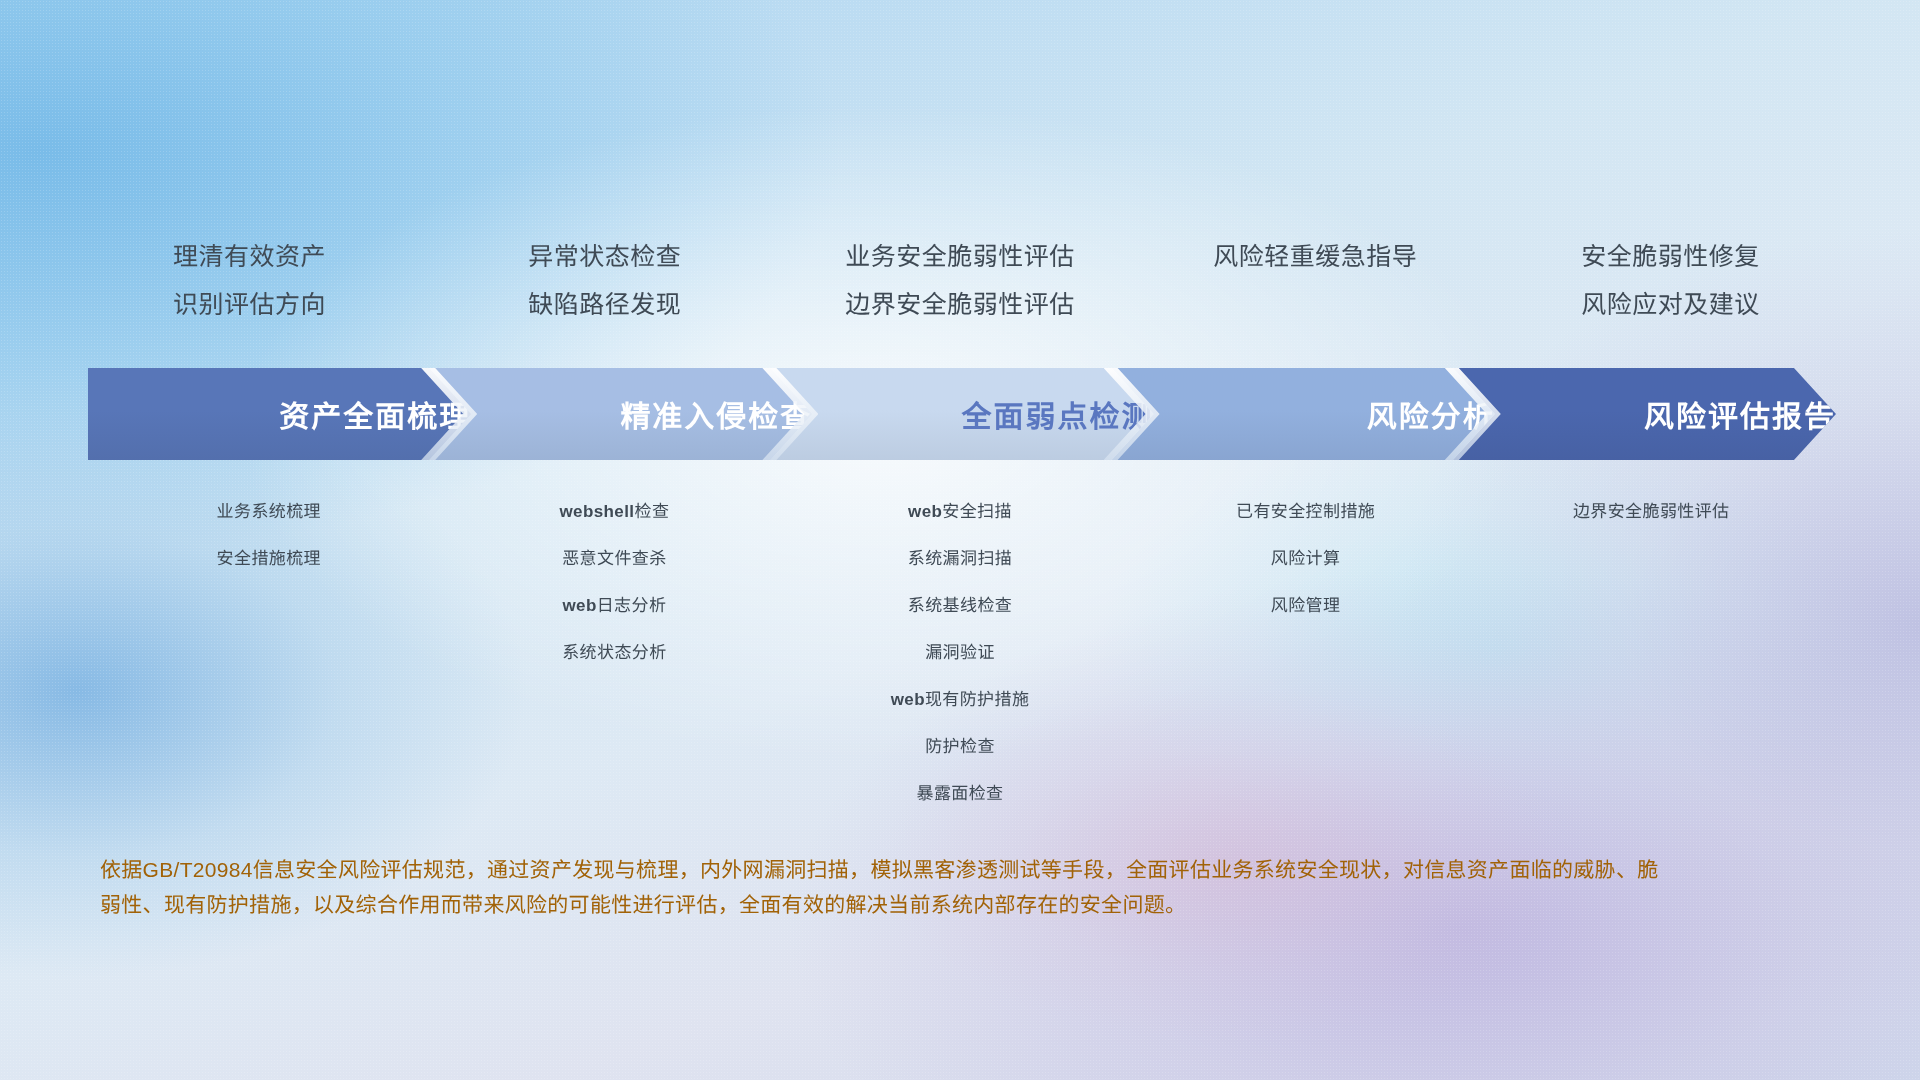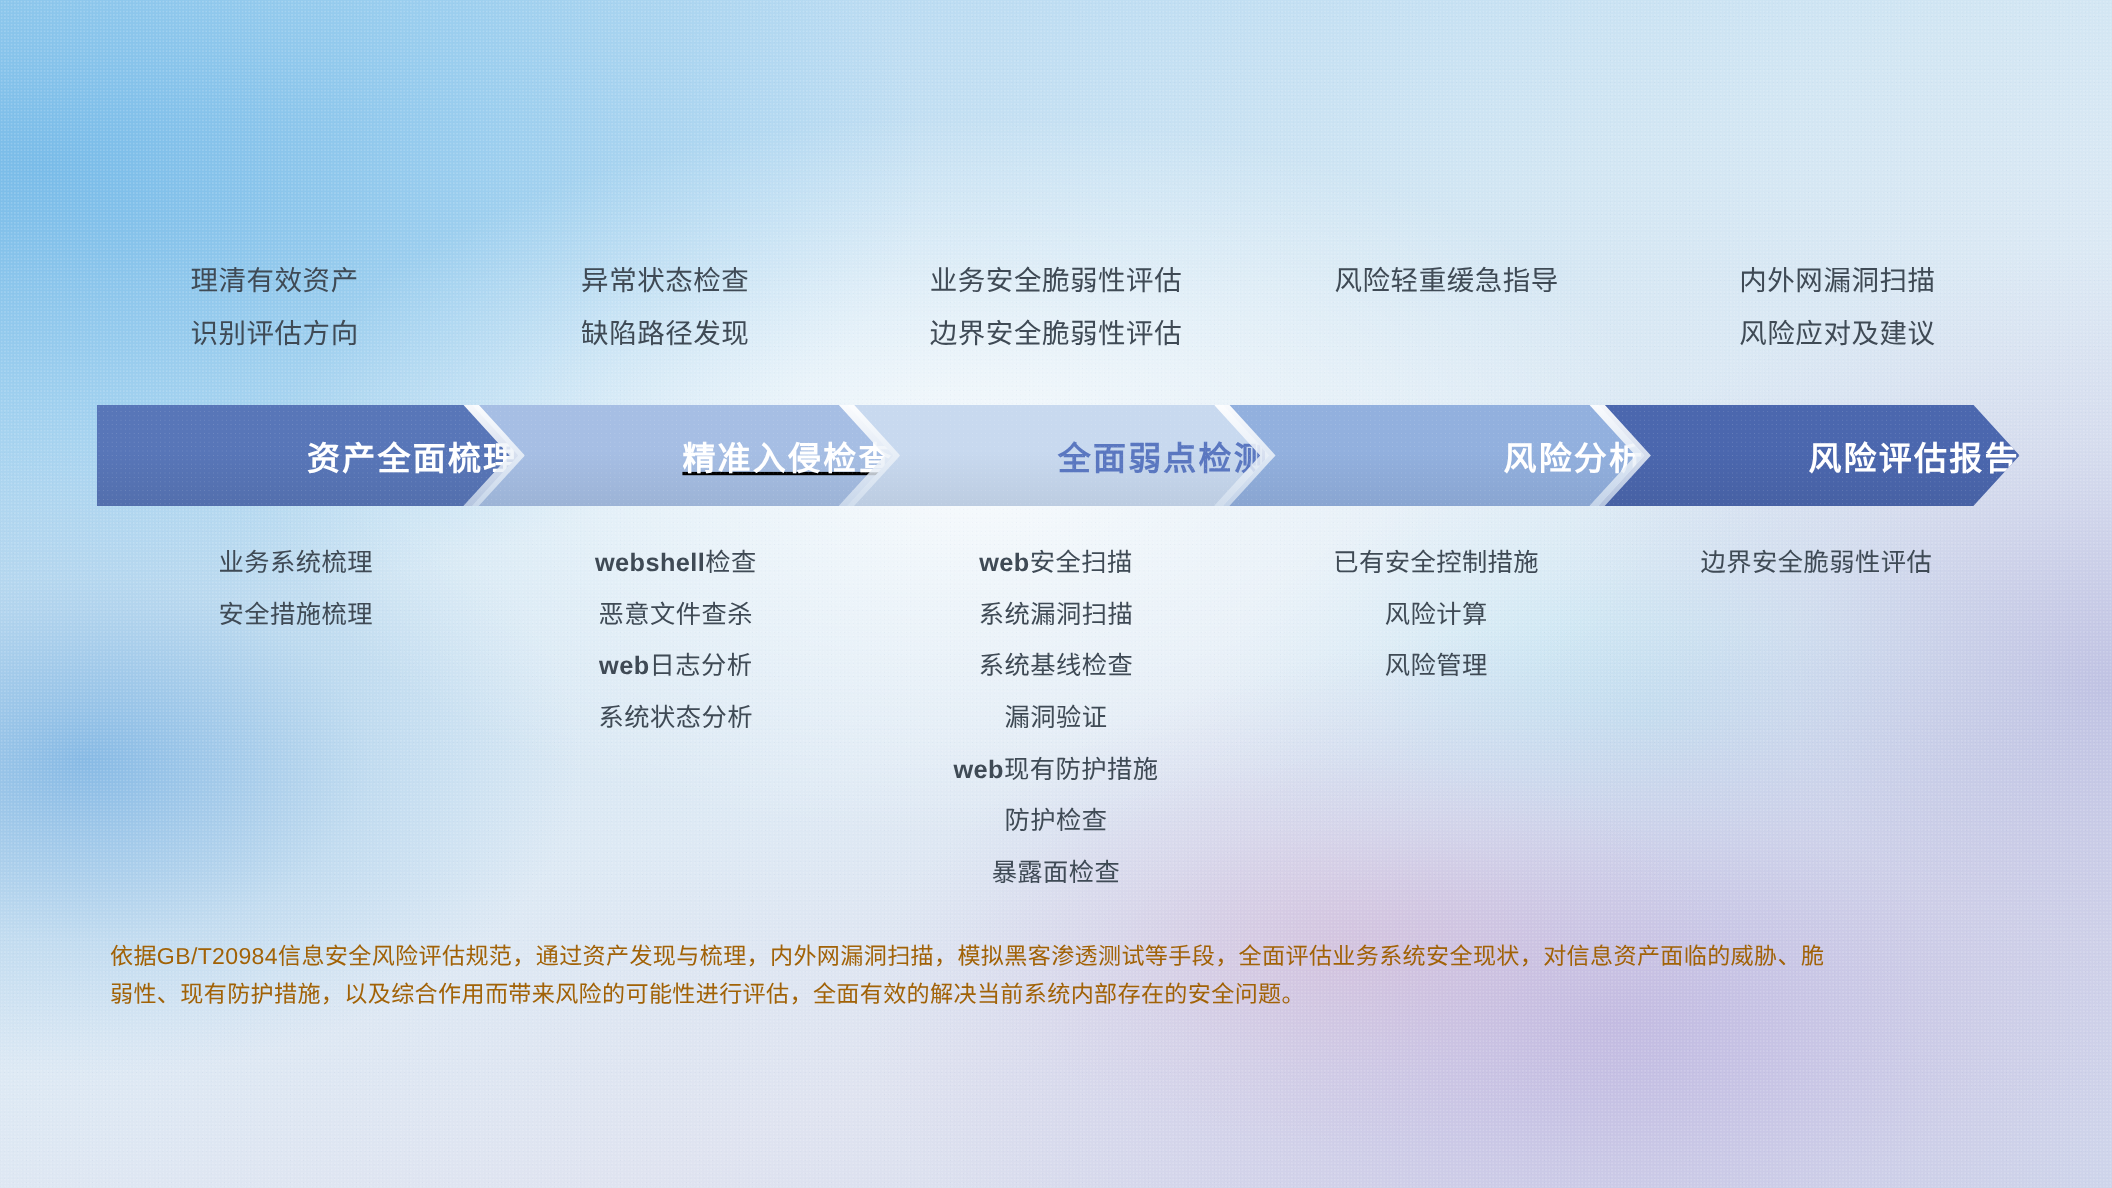--- a/index.html
+++ b/index.html
@@ -127,21 +127,21 @@
     height: 92px;
     width: 56px;
     clip-path: polygon(0 0, 42px 50%, 0 100%, 14px 100%, 56px 50%, 14px 0);
     background: linear-gradient(180deg, rgba(255,255,255,.95), rgba(214,226,240,.75));
   }
 
   
   #bottom-lists { top: 488px; align-items: start; }
   .list-col { text-align: center; }
   .list-col .item {
-    font-size: 23px;
+    font-size: 17px;
     line-height: 47px;
     color: #3f4a55;
     letter-spacing: .4px;
     white-space: nowrap;
   }
   .list-col .item.has-latin { font-weight: 700; }
   .list-col .item.has-latin .cjk { font-weight: 400; }
 
   
   #footer {
@@ -184,31 +184,31 @@
           <div class="line">缺陷路径发现</div>
         </div>
         <div class="top-col">
           <div class="line">业务安全脆弱性评估</div>
           <div class="line">边界安全脆弱性评估</div>
         </div>
         <div class="top-col">
           <div class="line">风险轻重缓急指导</div>
         </div>
         <div class="top-col">
-          <div class="line">内外网漏洞扫描</div>
+          <div class="line">安全脆弱性修复</div>
           <div class="line">风险应对及建议</div>
         </div>
       </div>
 
     <div id="process-bar">
         <div class="chev first" style="left: 0px; width: 383.2px; z-index: 5; background: linear-gradient(rgb(88, 118, 184) 0%, rgb(88, 118, 184) 46%, rgb(83, 111, 173) 100%);">
           <div class="chev-label" style="color: rgb(255, 255, 255);">资产全面梳理</div>
         </div>
         <div class="chev-sep" style="left: 333.2px; z-index: 10;"></div>
-        <div class="chev" style="left: 341.2px; width: 383.2px; z-index: 4; background: linear-gradient(rgb(166, 190, 228) 0%, rgb(166, 190, 228) 46%, rgb(156, 179, 214) 100%); text-decoration: underline;">
+        <div class="chev" style="left: 341.2px; width: 383.2px; z-index: 4; background: linear-gradient(rgb(166, 190, 228) 0%, rgb(166, 190, 228) 46%, rgb(156, 179, 214) 100%);">
           <div class="chev-label" style="color: rgb(255, 255, 255);">精准入侵检查</div>
         </div>
         <div class="chev-sep" style="left: 674.4px; z-index: 10;"></div>
         <div class="chev" style="left: 682.4px; width: 383.2px; z-index: 3; background: linear-gradient(rgb(200, 217, 239) 0%, rgb(200, 217, 239) 46%, rgb(188, 204, 225) 100%);">
           <div class="chev-label" style="color: rgb(90, 119, 192);">全面弱点检测</div>
         </div>
         <div class="chev-sep" style="left: 1015.6px; z-index: 10;"></div>
         <div class="chev" style="left: 1023.6px; width: 383.2px; z-index: 2; background: linear-gradient(rgb(146, 176, 222) 0%, rgb(146, 176, 222) 46%, rgb(137, 165, 209) 100%);">
           <div class="chev-label" style="color: rgb(255, 255, 255);">风险分析</div>
         </div>

